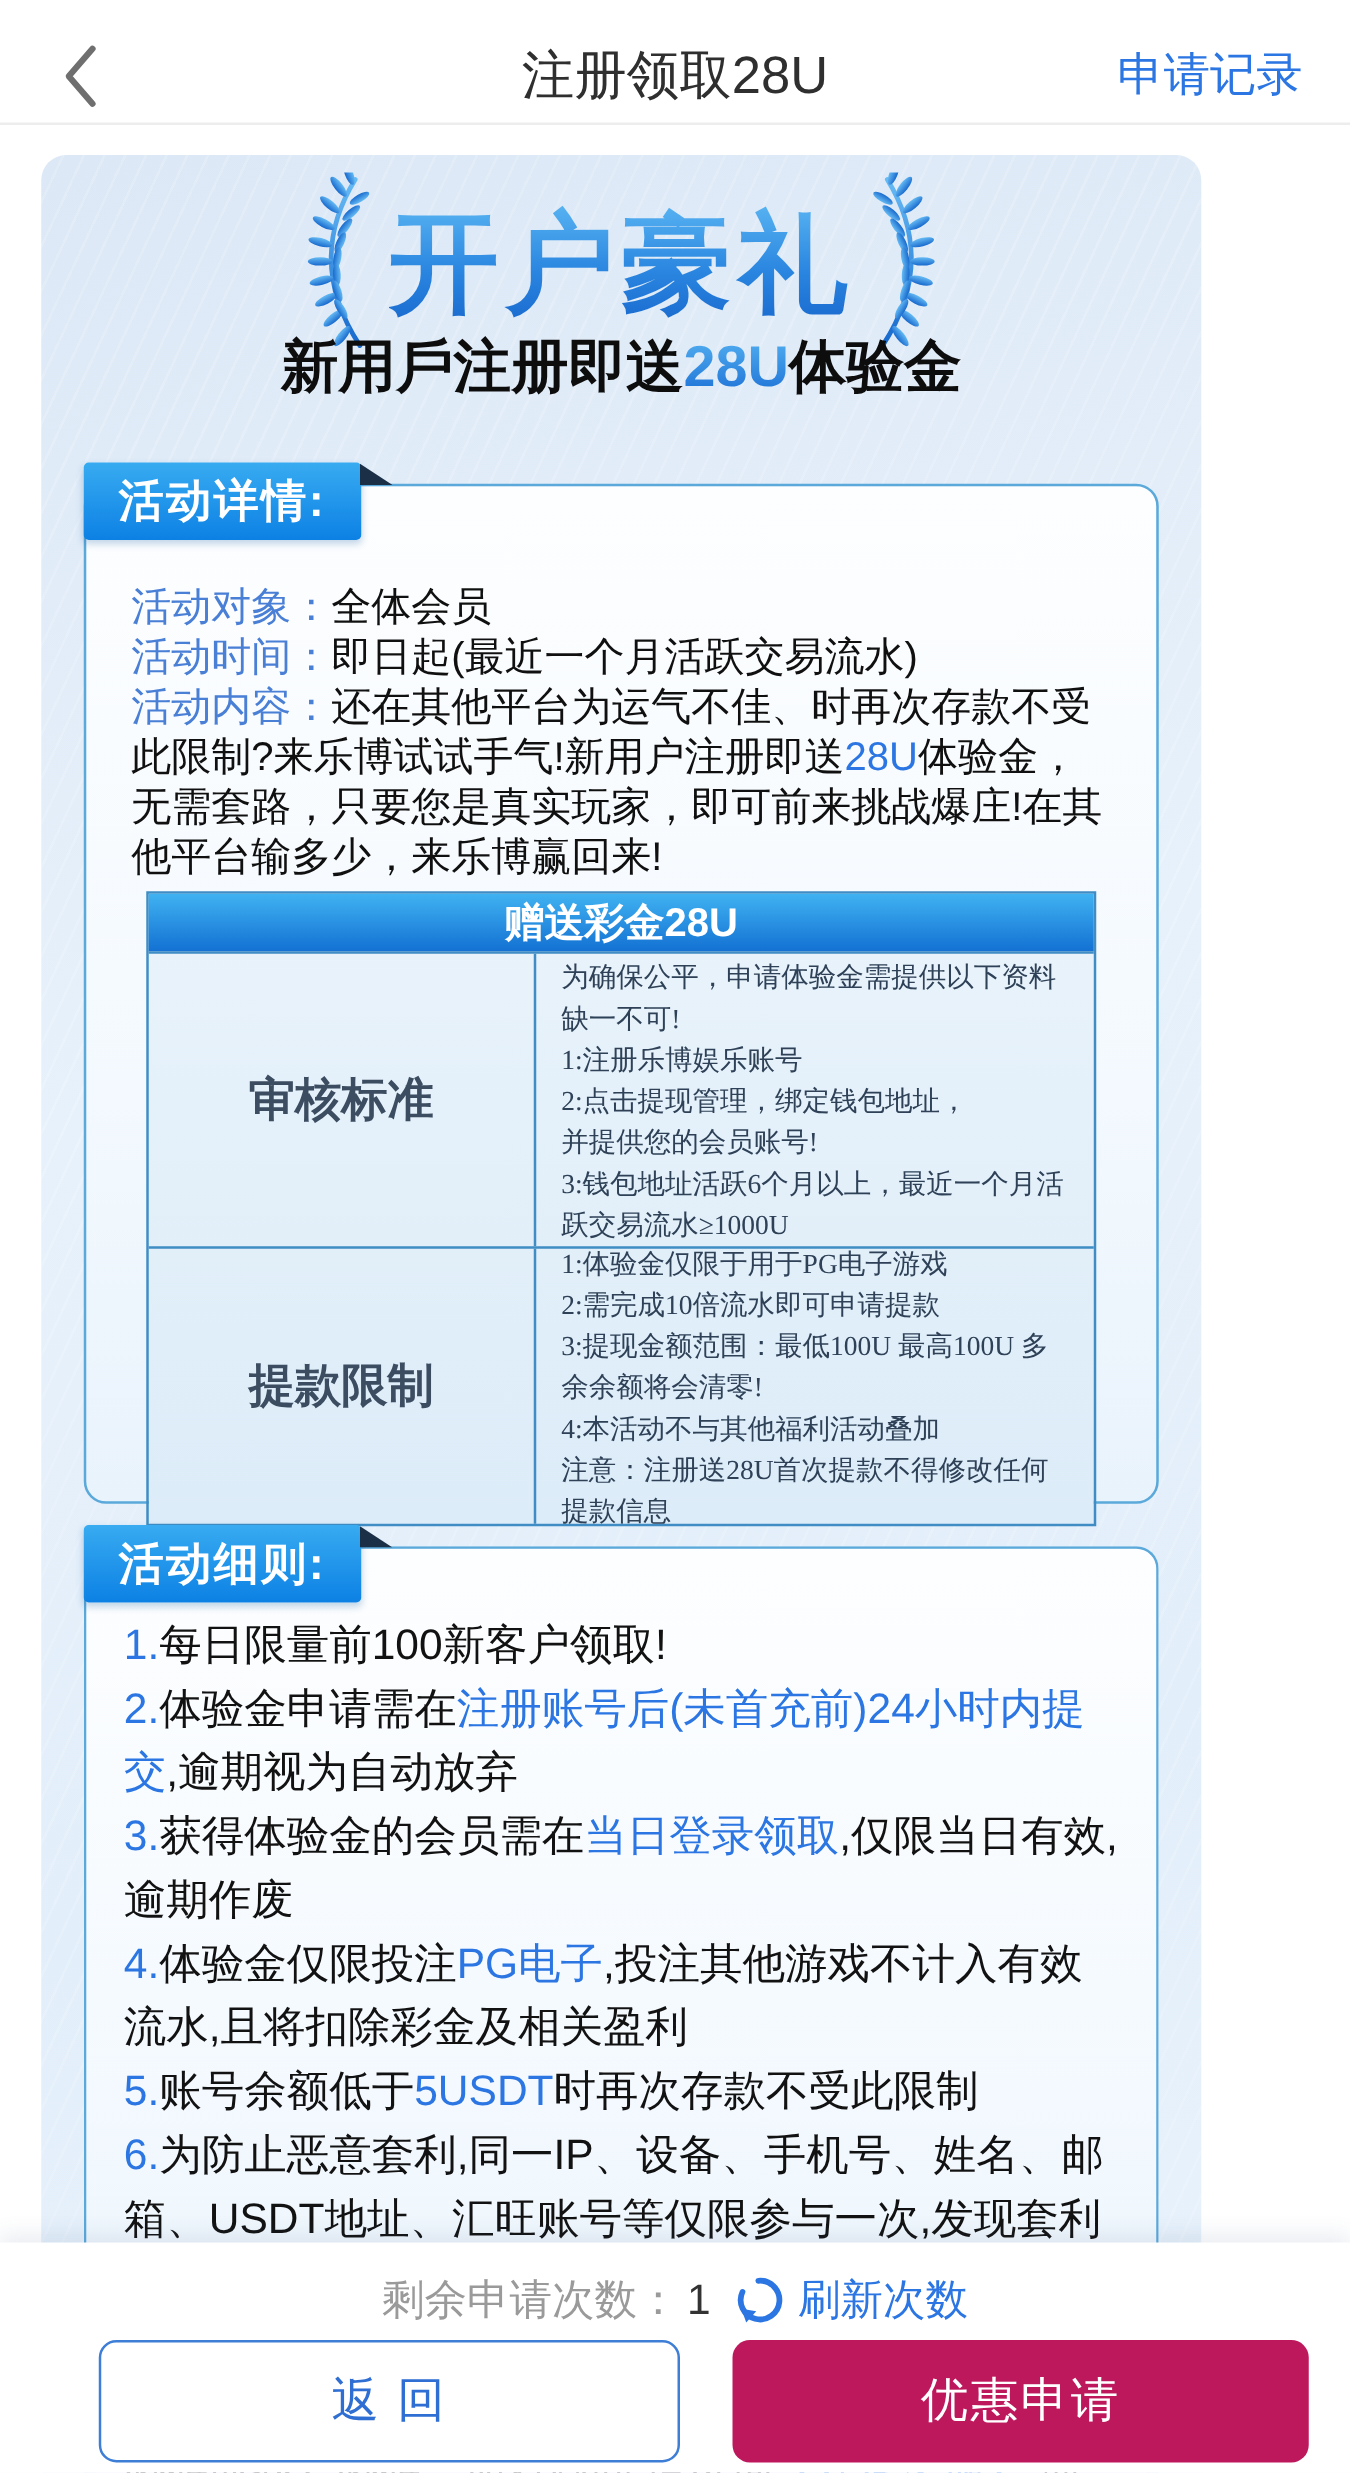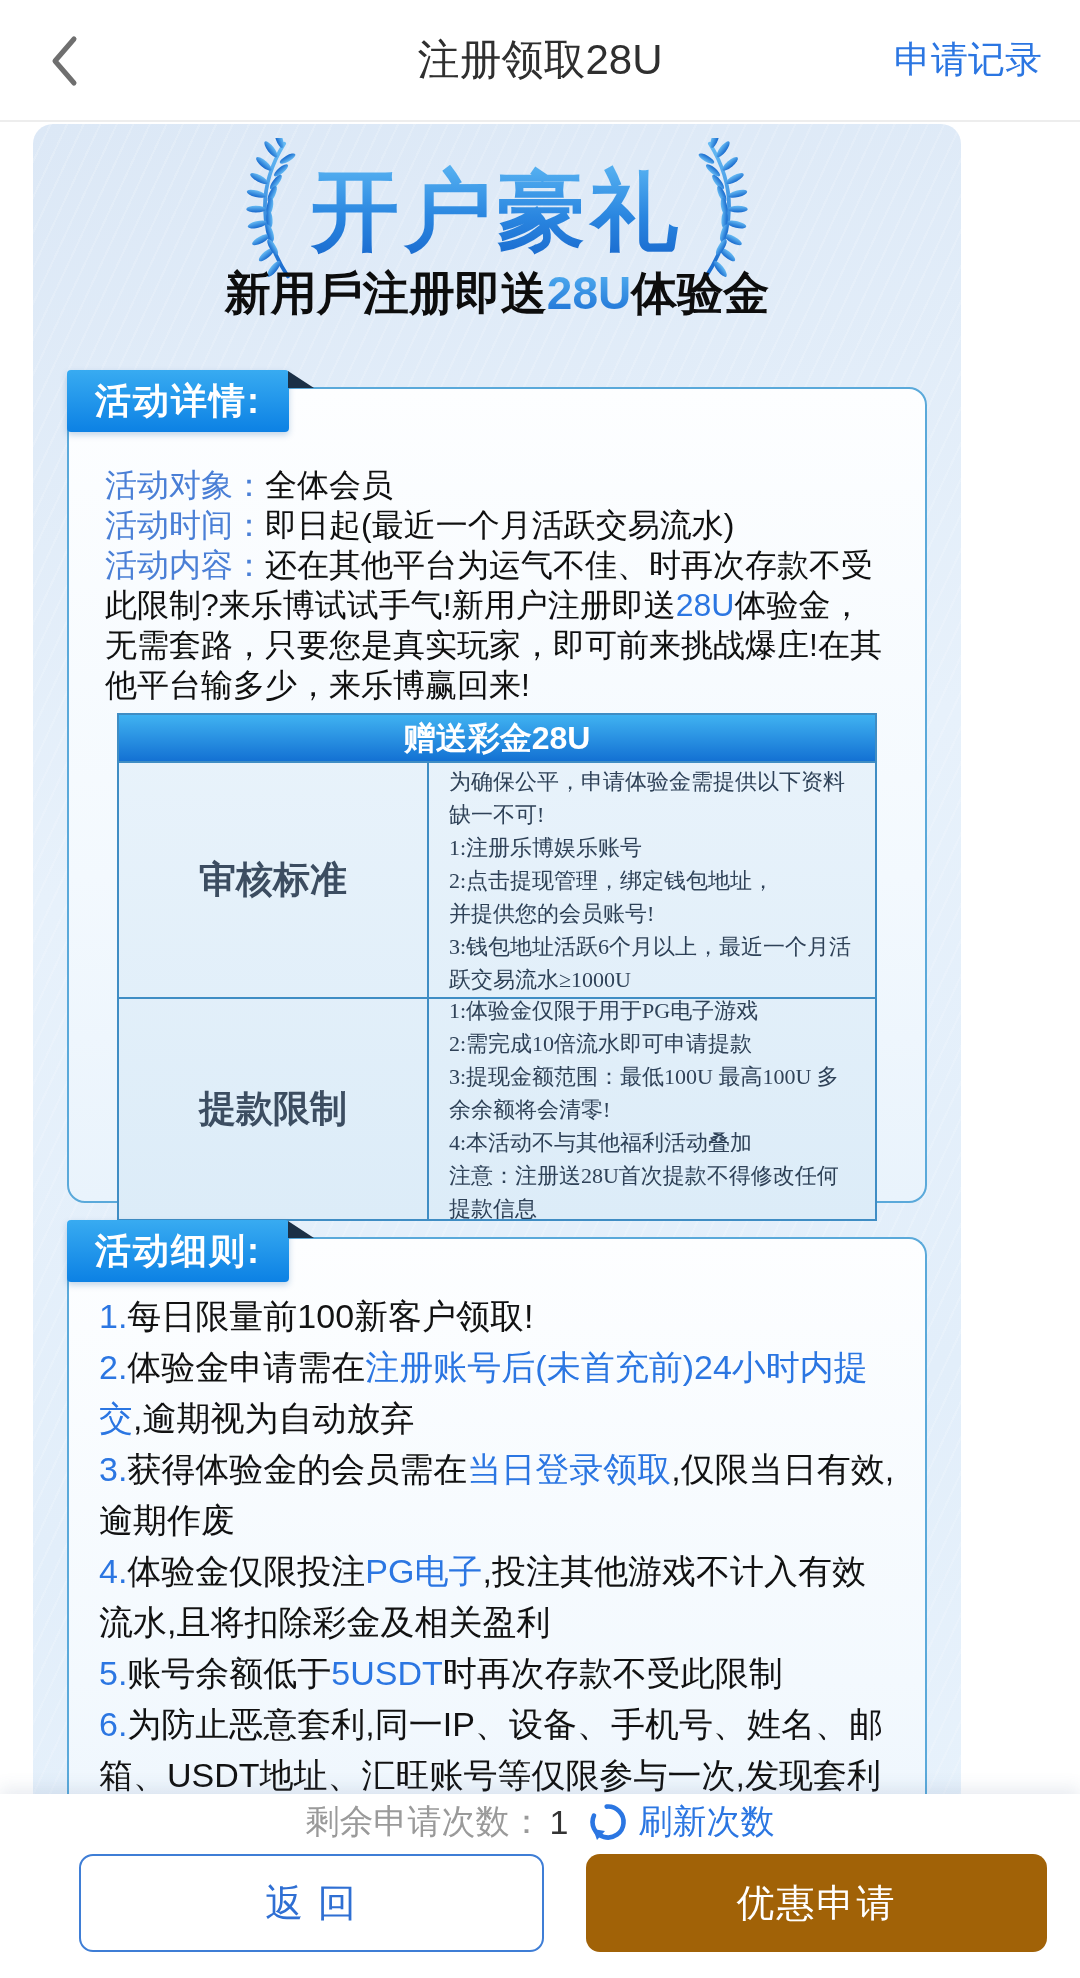--- a/index.html
+++ b/index.html
@@ -2,21 +2,21 @@
 <html><head>
 <meta charset="utf-8">
 <style>
   * { margin:0; padding:0; box-sizing:border-box; }
   html,body { width:1080px; }
   body { font-family:"Liberation Sans","DejaVu Sans",sans-serif; background:#fff; }
 
   #screen { position:relative; width:1080px; height:1978px; overflow:hidden; background:#fff; }
 
   
-  .appbar { position:absolute; top:0; left:0; right:0; height:122px; background:#fff;
+  .appbar { position:absolute; top:0; left:0; right:0; height:100px; background:#fff;
             border-bottom:2px solid #ededed; z-index:20; }
   .appbar .back { position:absolute; left:48px; top:34px; width:34px; height:54px; cursor:pointer; }
   .appbar .title { position:absolute; left:0; right:0; top:0; height:120px; line-height:120px;
                    text-align:center; font-size:42px; color:#2f2f2f; font-weight:500; }
   .appbar .records { position:absolute; right:38px; top:0; height:120px; line-height:120px;
                      font-size:37px; color:#2b76e2; cursor:pointer; }
 
   
   .bgwrap { position:absolute; top:124px; left:33px; width:928px; height:1854px;
             border-radius:20px 20px 0 0;
@@ -71,31 +71,31 @@
   .tright { flex:1; display:flex; align-items:center; padding:6px 20px; }
   .tright span { font-size:22px; line-height:33px; color:#2e4157; white-space:pre-line;font-family:Liberation Serif, serif; }
 
   
   .rule { font-size:34px; line-height:51px; color:#121212; }
   .rule .b { color:#2b76e2; }
 
   
   .footer { position:absolute; left:0; right:0; bottom:0; height:184px; background:#fff; z-index:30;
             box-shadow:0 -6px 16px rgba(70,100,140,.12); }
-  .remain { height:44px; margin-top:6px; display:flex; align-items:center; justify-content:center;
+  .remain { height:44px; margin-top:24px; display:flex; align-items:center; justify-content:center;
             font-size:34px; }
   .remain .lbl { color:#9a9a9a; }
   .remain .cnt { color:#333; margin:0 20px 0 6px; }
   .remain .ref-icon { width:40px; height:40px; margin-right:10px; cursor:pointer; }
   .remain .ref-txt { color:#2b76e2; cursor:pointer; }
   .btnrow { display:flex; gap:42px; margin:10px 33px 0;padding-left:46px; }
   .btn { flex:1; height:98px; border-radius:14px; font-size:38px; text-align:center; cursor:pointer;
          letter-spacing:2px; }
   .btn-back { background:#fff; border:2px solid #3f7ed6; color:#2f6fd3; line-height:94px; }
-  .btn-apply { background:#a16207; border:none; color:#fff; line-height:98px; }
+  .btn-apply { background:#be185d; border:none; color:#fff; line-height:98px; }
 </style>
 </head>
 <body>
 
 <div id="screen">
 
   <div class="appbar">
     <svg class="back" viewBox="0 0 34 54">
       <polyline points="26,5 7,27 26,49" fill="none" stroke="#6f6f6f" stroke-width="5" stroke-linecap="round" stroke-linejoin="round"></polyline>
     </svg>

